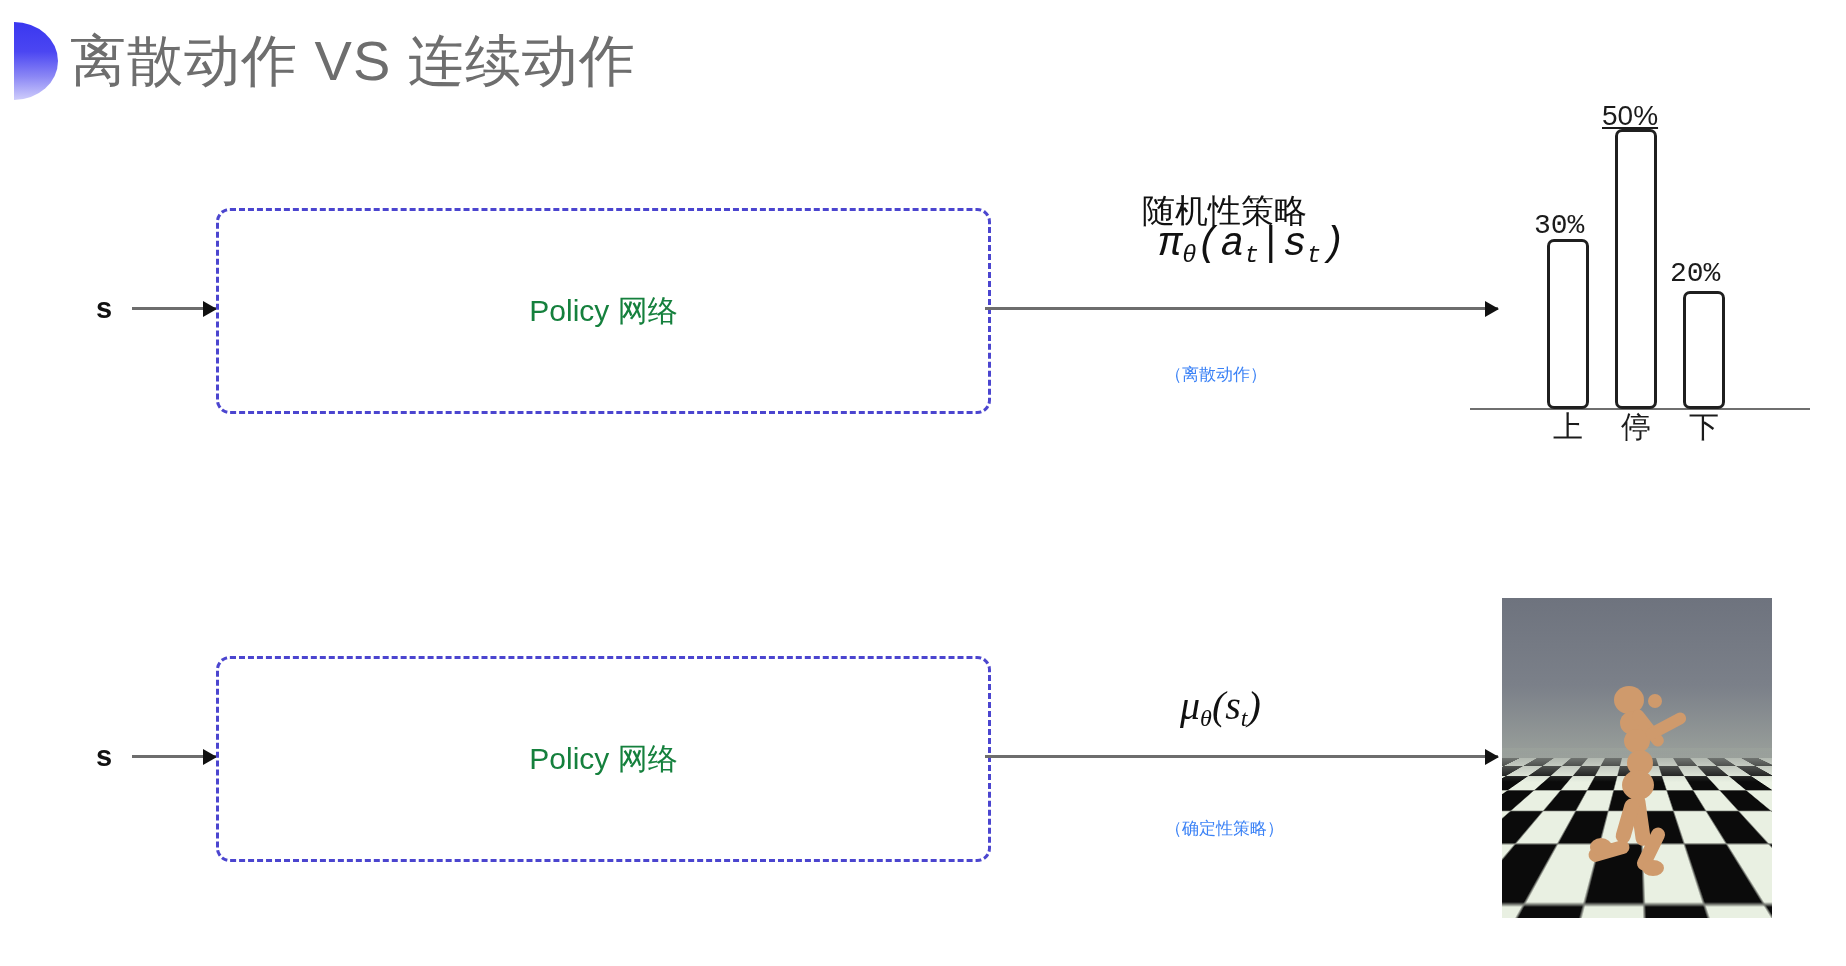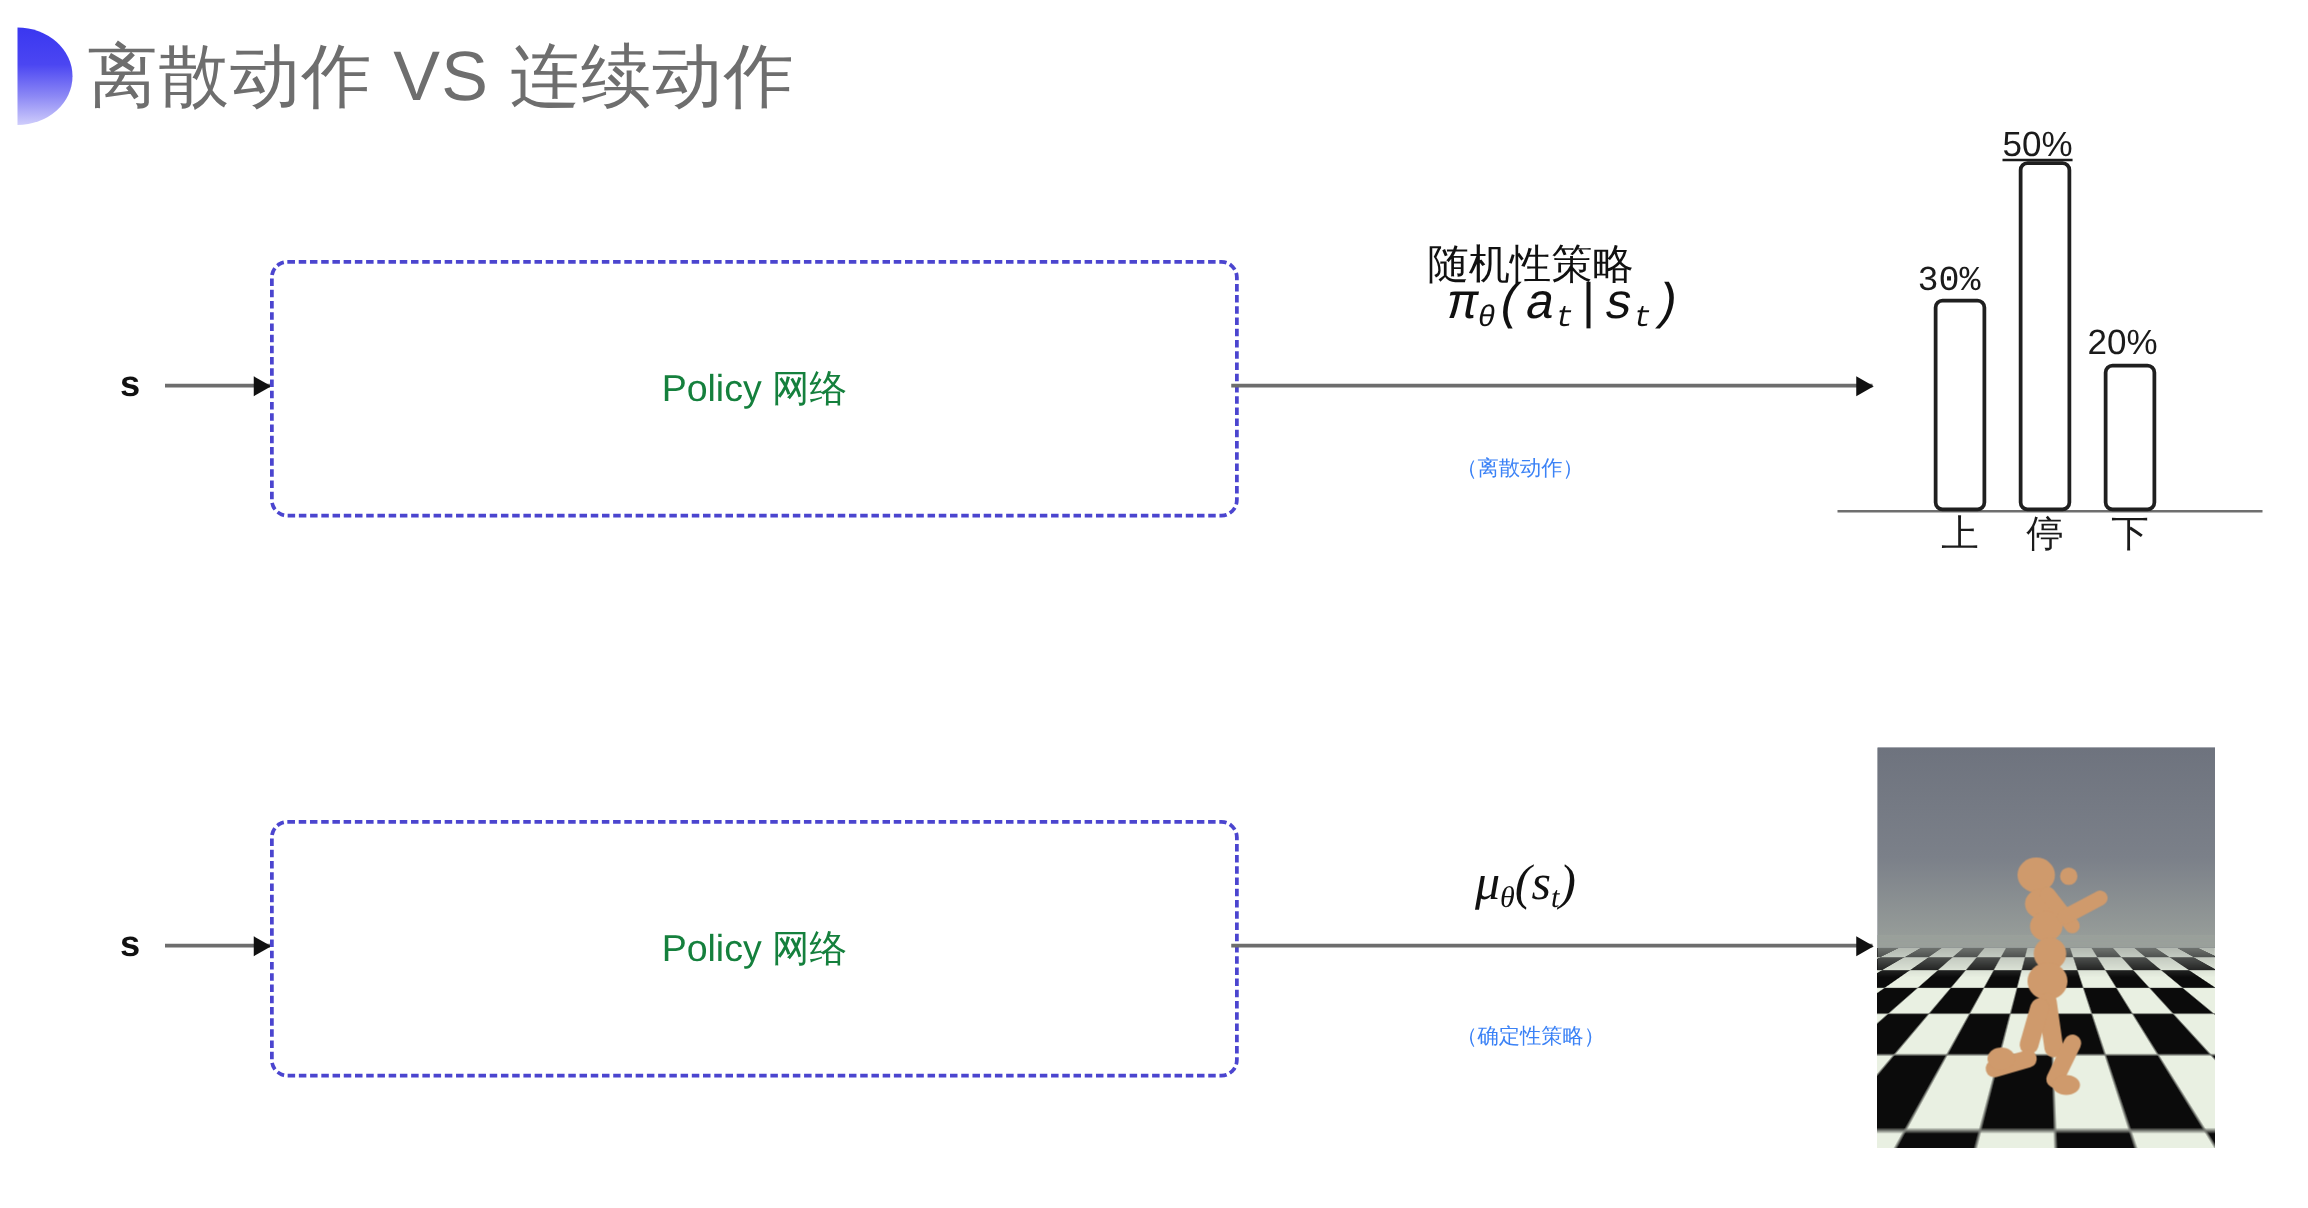--- a/index.html
+++ b/index.html
@@ -149,21 +149,21 @@
 
   <div class="chart">
     <div class="chart-baseline"></div>
 
     <div class="bar" style="left:77px;width:42px;height:170px;"></div>
     <div class="bar" style="left:145px;width:42px;height:280px;"></div>
     <div class="bar" style="left:213px;width:42px;height:118px;"></div>
 
     <div class="bar-value" style="left:64px;top:110px;font-family:Liberation Mono, monospace;">30%</div>
     <div class="bar-value" style="left:132px;top:0px;text-decoration:underline;">50%</div>
-    <div class="bar-value" style="left:200px;top:158px;">20%</div>
+    <div class="bar-value" style="left:200px;top:158px;font-family:Liberation Mono, monospace;">20%</div>
 
     <div class="bar-cat" style="left:77px;width:42px;">上</div>
     <div class="bar-cat" style="left:145px;width:42px;">停</div>
     <div class="bar-cat" style="left:213px;width:42px;">下</div>
   </div>
 
   <div class="s-label bottom">s</div>
   <div class="arrow in-bottom"></div>
 
   <div class="policy-box bottom">

